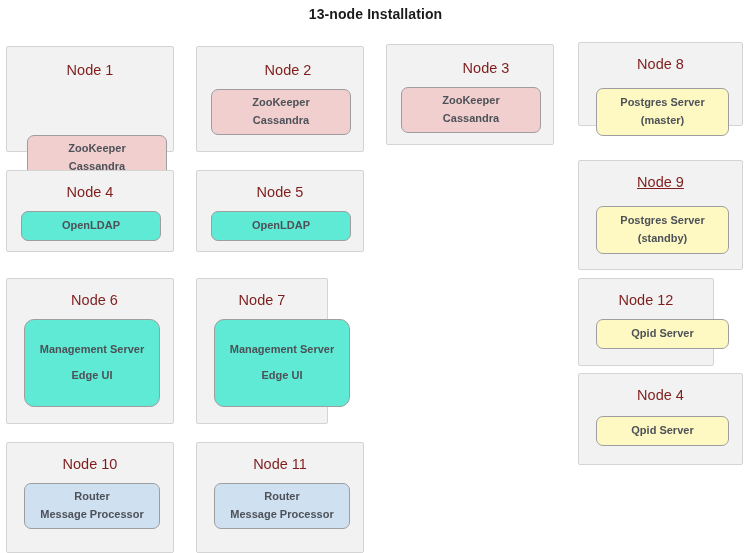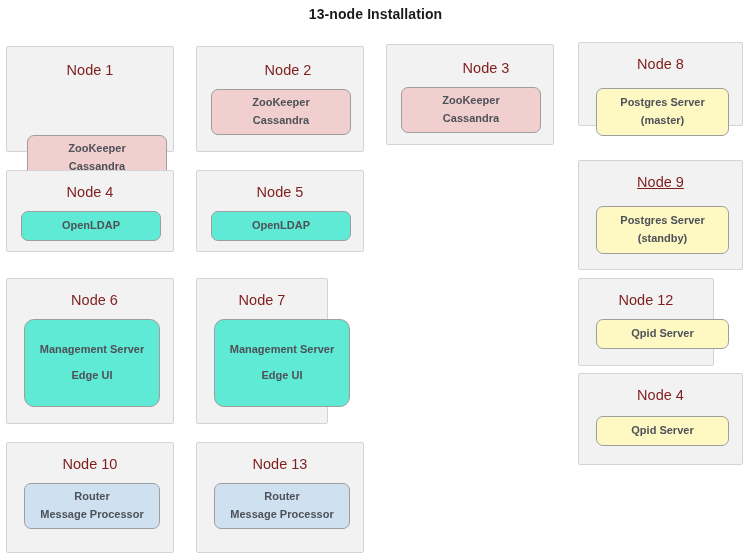--- a/index.html
+++ b/index.html
@@ -137,21 +137,21 @@
 
 <div class="node-card" style="left:6px; top:442px; width:168px; height:111px;">
   <div class="node-title" style="margin-top:14px;">Node 10</div>
   <div class="service-box c-blue" style="position:absolute; left:17px; top:40px; width:136px; height:46px;">
     <span class="svc-line">Router</span>
     <span class="svc-line">Message Processor</span>
   </div>
 </div>
 
 <div class="node-card" style="left:196px; top:442px; width:168px; height:111px;">
-  <div class="node-title" style="margin-top:14px;">Node 13</div>
+  <div class="node-title" style="margin-top:14px;">Node 11</div>
   <div class="service-box c-blue" style="position:absolute; left:17px; top:40px; width:136px; height:46px;">
     <span class="svc-line">Router</span>
     <span class="svc-line">Message Processor</span>
   </div>
 </div>
 
 <div class="node-card" style="left:578px; top:42px; width:165px; height:84px;">
   <div class="node-title" style="margin-top:14px;">Node 8</div>
   <div class="service-box c-green" style="position:absolute; left:17px; top:45px; width:133px; height:48px;">
     <span class="svc-line">Postgres Server</span>

